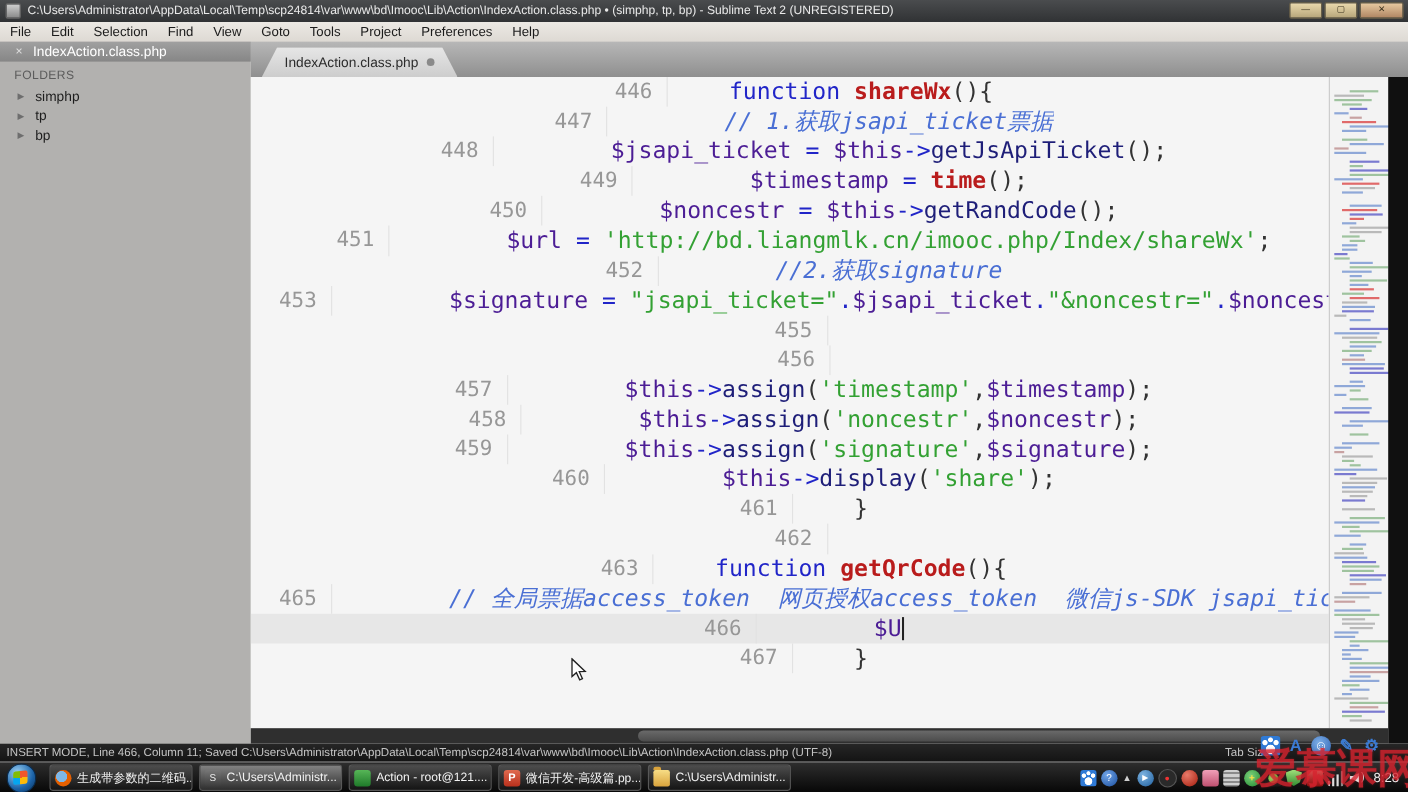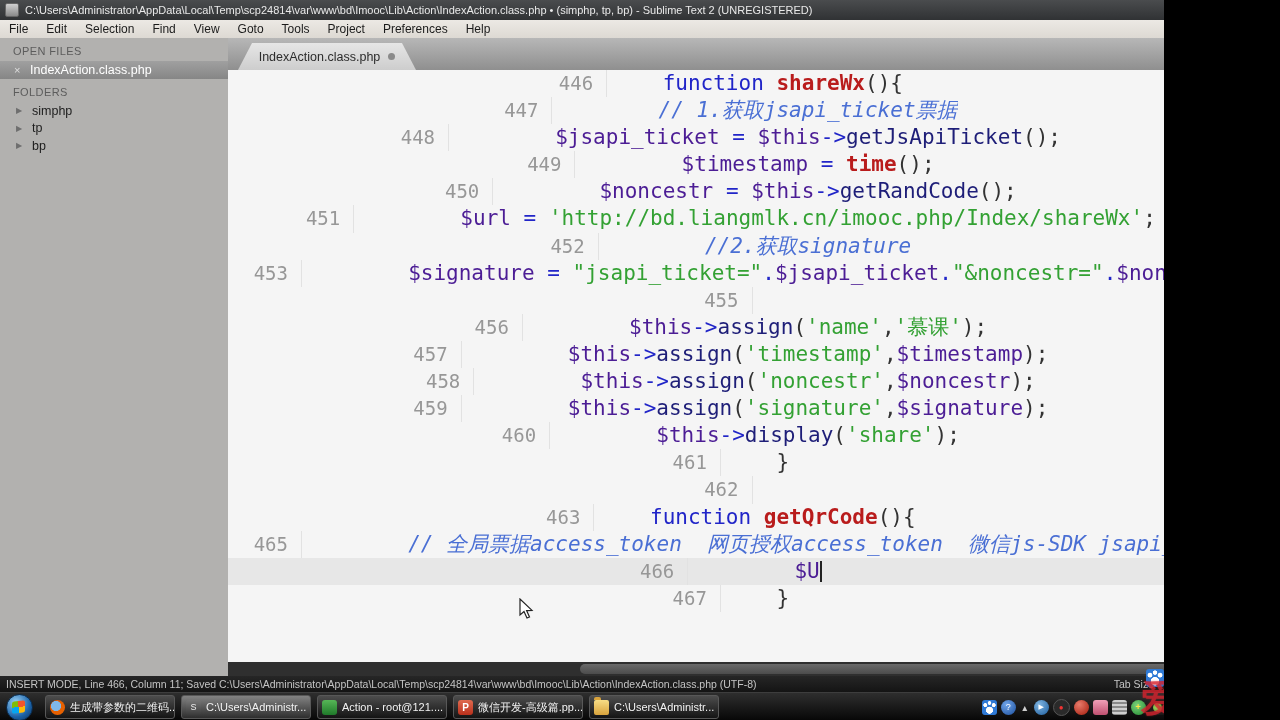--- a/index.html
+++ b/index.html
@@ -1,16 +1,16 @@
 <!DOCTYPE html>
 <html><head>
 <meta charset="utf-8">
 <style>
   html,body{margin:0;padding:0;background:#000;}
-  #screen{position:relative;width:1164px;height:720px;overflow:hidden;
+  #screen{position:relative;width:1280px;height:720px;overflow:hidden;
     font-family:"Liberation Sans",sans-serif;background:#f5f5f5;}
 
   
   .titlebar{position:absolute;left:0;top:0;width:1280px;height:20px;
     background:linear-gradient(#4a4c4e,#303234);display:flex;align-items:center;
     color:#e9e9e9;font-size:11px;}
   .app-ico{width:12px;height:12px;margin:0 6px 0 5px;border-radius:2px;
     background:linear-gradient(#cfcfcf,#8a8a8a);border:1px solid #666;flex:0 0 auto;}
   .win-btns{position:absolute;right:4px;top:2px;display:flex;gap:2px;}
   .wbtn{width:28px;height:13px;border-radius:2px;border:1px solid #6b6149;
@@ -181,21 +181,20 @@
       <div class="menu-item">Find</div>
       <div class="menu-item">View</div>
       <div class="menu-item">Goto</div>
       <div class="menu-item">Tools</div>
       <div class="menu-item">Project</div>
       <div class="menu-item">Preferences</div>
       <div class="menu-item">Help</div>
     </div>
 
   <div class="sidebar">
-    <div class="side-h">OPEN FILES</div>
     <div class="openfile-row">
       <span class="close-x">×</span>
       <span>IndexAction.class.php</span>
     </div>
     <div class="side-h">FOLDERS</div>
     <div>
         <div class="tree-row">
           <span class="chev">▶</span>
           <span class="tree-label">simphp</span>
         </div>
@@ -221,21 +220,21 @@
     <div>
         <div class="code-row"><div class="gcell">446</div><div class="ccell"><span class="seg pl">    </span><span class="seg kw">function</span><span class="seg pl"> </span><span class="seg fn">shareWx</span><span class="seg pl">(){</span></div></div>
         <div class="code-row"><div class="gcell">447</div><div class="ccell"><span class="seg pl">        </span><span class="seg cmt">// 1.获取jsapi_ticket票据</span></div></div>
         <div class="code-row"><div class="gcell">448</div><div class="ccell"><span class="seg pl">        </span><span class="seg var">$jsapi_ticket</span><span class="seg pl"> </span><span class="seg kw">=</span><span class="seg pl"> </span><span class="seg var">$this</span><span class="seg kw">-&gt;</span><span class="seg mt">getJsApiTicket</span><span class="seg pl">();</span></div></div>
         <div class="code-row"><div class="gcell">449</div><div class="ccell"><span class="seg pl">        </span><span class="seg var">$timestamp</span><span class="seg pl"> </span><span class="seg kw">=</span><span class="seg pl"> </span><span class="seg fn">time</span><span class="seg pl">();</span></div></div>
         <div class="code-row"><div class="gcell">450</div><div class="ccell"><span class="seg pl">        </span><span class="seg var">$noncestr</span><span class="seg pl"> </span><span class="seg kw">=</span><span class="seg pl"> </span><span class="seg var">$this</span><span class="seg kw">-&gt;</span><span class="seg mt">getRandCode</span><span class="seg pl">();</span></div></div>
         <div class="code-row"><div class="gcell">451</div><div class="ccell"><span class="seg pl">        </span><span class="seg var">$url</span><span class="seg pl"> </span><span class="seg kw">=</span><span class="seg pl"> </span><span class="seg str">'http://bd.liangmlk.cn/imooc.php/Index/shareWx'</span><span class="seg pl">;</span></div></div>
         <div class="code-row"><div class="gcell">452</div><div class="ccell"><span class="seg pl">        </span><span class="seg cmt">//2.获取signature</span></div></div>
         <div class="code-row"><div class="gcell">453</div><div class="ccell"><span class="seg pl">        </span><span class="seg var">$signature</span><span class="seg pl"> </span><span class="seg kw">=</span><span class="seg pl"> </span><span class="seg str">"jsapi_ticket="</span><span class="seg kw">.</span><span class="seg var">$jsapi_ticket</span><span class="seg kw">.</span><span class="seg str">"&amp;noncestr="</span><span class="seg kw">.</span><span class="seg var">$noncestr</span></div></div>
         <div class="code-row"><div class="gcell">455</div><div class="ccell"></div></div>
-        <div class="code-row"><div class="gcell">456</div><div class="ccell"><span class="seg pl">        </span><span class="seg var">$this</span><span class="seg kw">-&gt;</span><span class="seg mt">assign</span><span class="seg pl">(</span><span class="seg str">'name'</span><span class="seg pl">,</span><span class="seg str">'慕课'</span><span class="seg pl">);</span></div></div>
+        <div class="code-row"><div class="gcell">456</div></div>
         <div class="code-row"><div class="gcell">457</div><div class="ccell"><span class="seg pl">        </span><span class="seg var">$this</span><span class="seg kw">-&gt;</span><span class="seg mt">assign</span><span class="seg pl">(</span><span class="seg str">'timestamp'</span><span class="seg pl">,</span><span class="seg var">$timestamp</span><span class="seg pl">);</span></div></div>
         <div class="code-row"><div class="gcell">458</div><div class="ccell"><span class="seg pl">        </span><span class="seg var">$this</span><span class="seg kw">-&gt;</span><span class="seg mt">assign</span><span class="seg pl">(</span><span class="seg str">'noncestr'</span><span class="seg pl">,</span><span class="seg var">$noncestr</span><span class="seg pl">);</span></div></div>
         <div class="code-row"><div class="gcell">459</div><div class="ccell"><span class="seg pl">        </span><span class="seg var">$this</span><span class="seg kw">-&gt;</span><span class="seg mt">assign</span><span class="seg pl">(</span><span class="seg str">'signature'</span><span class="seg pl">,</span><span class="seg var">$signature</span><span class="seg pl">);</span></div></div>
         <div class="code-row"><div class="gcell">460</div><div class="ccell"><span class="seg pl">        </span><span class="seg var">$this</span><span class="seg kw">-&gt;</span><span class="seg mt">display</span><span class="seg pl">(</span><span class="seg str">'share'</span><span class="seg pl">);</span></div></div>
         <div class="code-row"><div class="gcell">461</div><div class="ccell"><span class="seg pl">    }</span></div></div>
         <div class="code-row"><div class="gcell">462</div><div class="ccell"></div></div>
         <div class="code-row"><div class="gcell">463</div><div class="ccell"><span class="seg pl">    </span><span class="seg kw">function</span><span class="seg pl"> </span><span class="seg fn">getQrCode</span><span class="seg pl">(){</span></div></div>
         <div class="code-row"><div class="gcell">465</div><div class="ccell"><span class="seg pl">        </span><span class="seg cmt">// 全局票据access_token  网页授权access_token  微信js-SDK jsapi_ticket</span></div></div>
         <div class="code-row current"><div class="gcell">466</div><div class="ccell"><span class="seg pl">        </span><span class="seg var">$U</span><span class="caret"></span></div></div>
         <div class="code-row"><div class="gcell">467</div><div class="ccell"><span class="seg pl">    }</span></div></div>

